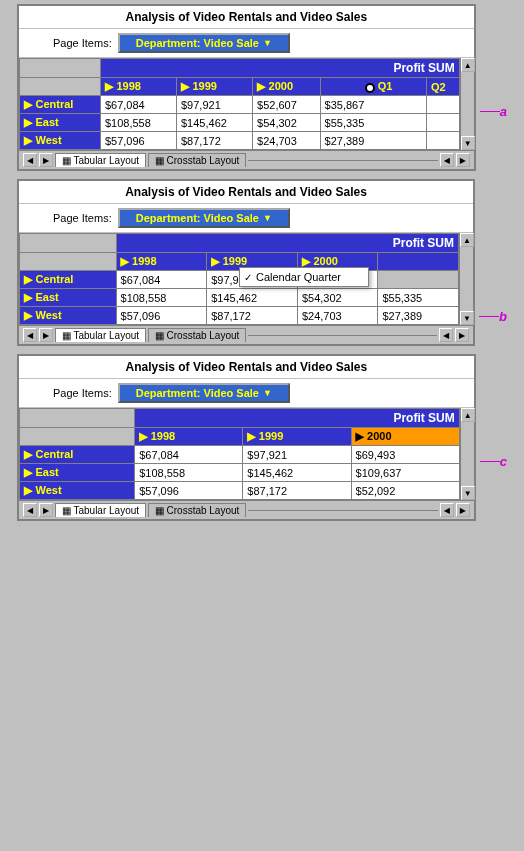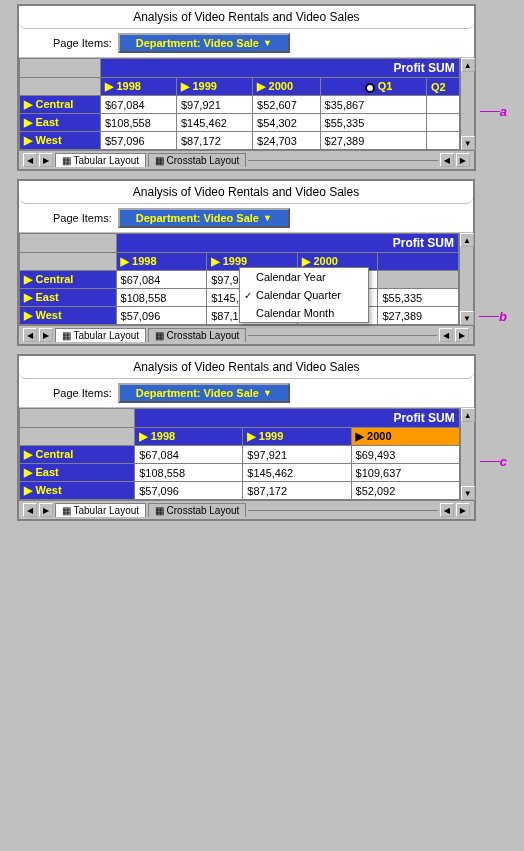--- a/index.html
+++ b/index.html
@@ -19,26 +19,25 @@
     }
 
     .panel {
       background: #ffffff;
       border: 2px solid #808080;
       position: relative;
     }
 
     .panel-title {
       text-align: center;
-      font-weight: normal;
+      font-weight: bold;
       font-size: 12px;
       padding: 4px 2px;
       background: #ffffff;
       border-bottom: 1px solid #c0c0c0;
-      border-radius: 7px;
     }
 
     .page-items-row {
       display: flex;
       align-items: center;
       padding: 4px 6px;
       background: #ffffff;
       border-bottom: 1px solid #c0c0c0;
       gap: 6px;
     }
@@ -382,23 +381,21 @@
                 <td class="data-cell">$57,096</td>
                 <td class="data-cell">$87,172</td>
                 <td class="data-cell">$24,703</td>
                 <td class="data-cell">$27,389</td>
               </tr>
             </tbody>
           </table>
         </div>
 
         <div class="context-menu" style="position:absolute; top:34px; left:220px; z-index:20;">
-          <div class="context-menu-item">Calendar Year</div>
           <div class="context-menu-item checked" style="position:relative;">Calendar Quarter</div>
-          <div class="context-menu-item">Calendar Month</div>
         </div>
         <div style="width:14px; background:#c0c0c0; border-left:1px solid #808080; display:flex; flex-direction:column;">
           <div class="scroll-up-btn">▲</div>
           <div style="flex:1; background:#c0c0c0;"></div>
           <div class="scroll-down-btn">▼</div>
         </div>
       </div>
       <div class="tab-bar">
         <div class="scroll-left">◀</div>
         <div class="scroll-right">▶</div>

